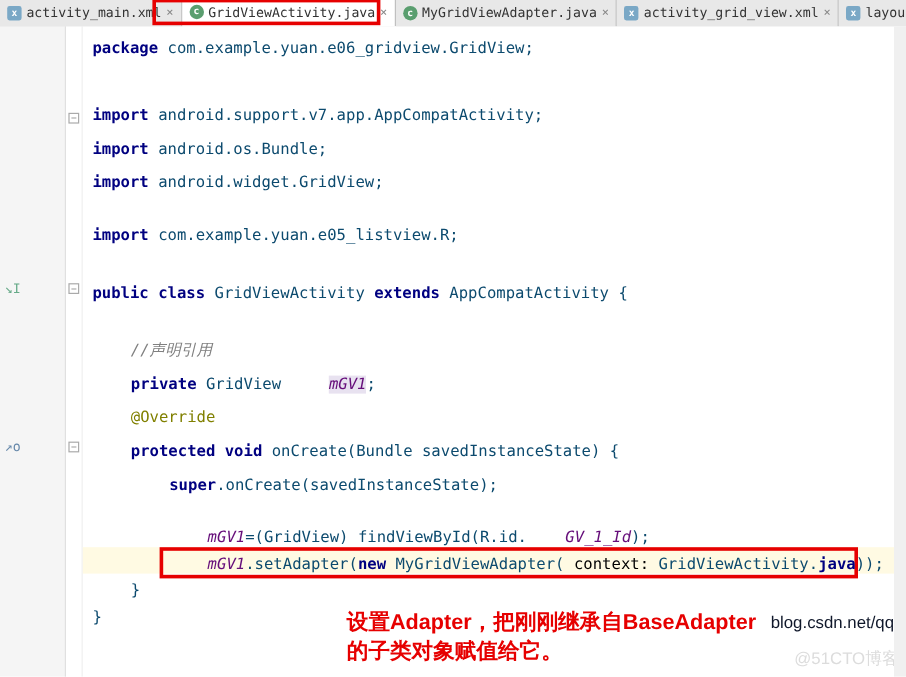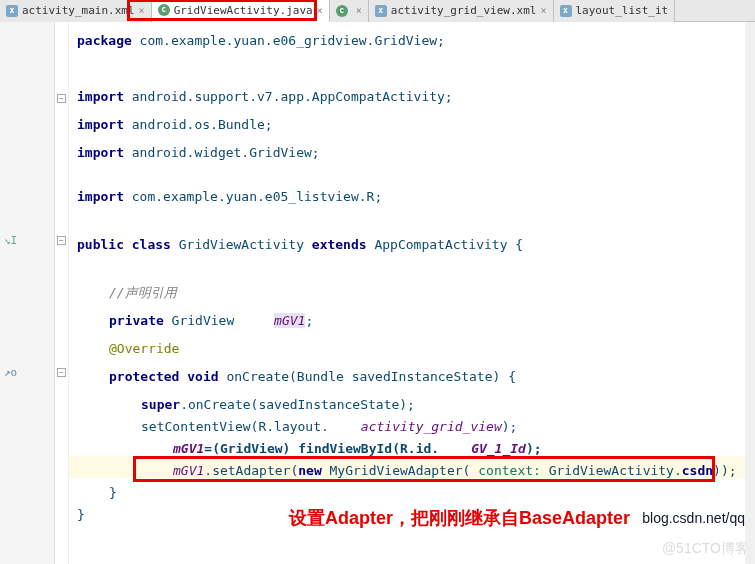--- a/index.html
+++ b/index.html
@@ -90,21 +90,21 @@
     line-height: 22px;
     white-space: pre;
     font-family: "Consolas", "Monaco", monospace;
   }
   .kw { color: #000080; font-weight: bold; }
   .plain { color: #0c4a6e; }
   .comment { color: #808080; font-style: italic; }
   .anno { color: #808000; }
   .ital { color: #660e7a; font-style: italic; margin-left: 32px; }
   .field-bg { background: #e8e2f0; }
-  .hint { color: #0f766e; font-style: normal; }
+  .hint { color: #000000; font-style: normal; }
   .red-box-tab {
     position: absolute;
     border: 3px solid #e60000;
     pointer-events: none;
   }
   .red-box {
     position: absolute;
     border: 3px solid #e60000;
     pointer-events: none;
   }
@@ -178,20 +178,21 @@
     <span>activity_main.xml</span>
     <span class="close">×</span>
   </div>
   <div class="tab active">
     <span class="icon icon-java">c</span>
     <span>GridViewActivity.java</span>
     <span class="close">×</span>
   </div>
   <div class="tab">
     <span class="icon icon-java">c</span>
+    <span>MyGridViewAdapter.java</span>
     <span class="close">×</span>
   </div>
   <div class="tab">
     <span class="icon icon-xml">x</span>
     <span>activity_grid_view.xml</span>
     <span class="close">×</span>
   </div>
   <div class="tab">
     <span class="icon icon-xml">x</span>
     <span>layout_list_it</span>
@@ -221,29 +222,29 @@
 
     <div class="code-line" style="top:164px;"><span class="kw">import</span><span class="plain"> com.example.yuan.e05_listview.R;</span></div>
 
     <div class="code-line" style="top:212px;"><span class="kw">public class</span><span class="plain"> GridViewActivity </span><span class="kw">extends</span><span class="plain"> AppCompatActivity {</span></div>
 
     <div class="code-line" style="top:260px; left:40px;"><span class="comment">//声明引用</span></div>
     <div class="code-line" style="top:288px; left:40px;"><span class="kw">private</span><span class="plain"> GridView </span><span class="ital field-bg">mGV1</span><span class="plain">;</span></div>
     <div class="code-line" style="top:316px; left:40px;"><span class="anno">@Override</span></div>
     <div class="code-line" style="top:344px; left:40px;"><span class="kw">protected void</span><span class="plain"> onCreate(Bundle savedInstanceState) {</span></div>
     <div class="code-line" style="top:372px; left:72px;text-align:center;"><span class="kw">super</span><span class="plain">.onCreate(savedInstanceState);</span></div>
-    <div class="code-line" style="top:394px; left:72px;"><span class="plain">setContentView(R.layout.</span><span class="ital">activity_grid_view</span><span class="plain">);</span></div>
-    <div class="code-line" style="top:416px; left:72px;font-weight:bold;"><span class="ital">mGV1</span><span class="plain">=(GridView) findViewById(R.id.</span><span class="ital">GV_1_Id</span><span class="plain">);</span></div>
-    <div class="code-line" style="top:438px; left:72px; z-index:1;"><span class="ital">mGV1</span><span class="plain">.setAdapter(</span><span class="kw">new</span><span class="plain"> MyGridViewAdapter(</span><span class="hint"> context: </span><span class="plain">GridViewActivity.</span><span class="kw">csdn</span><span class="plain">));</span></div>
+    <div class="code-line" style="top:416px; left:72px;"><span class="ital">mGV1</span><span class="plain">=(GridView) findViewById(R.id.</span><span class="ital">GV_1_Id</span><span class="plain">);</span></div>
+    <div class="code-line" style="top:438px; left:72px; z-index:1;"><span class="ital">mGV1</span><span class="plain">.setAdapter(</span><span class="kw">new</span><span class="plain"> MyGridViewAdapter(</span><span class="hint"> context: </span><span class="plain">GridViewActivity.</span><span class="kw">java</span><span class="plain">));</span></div>
     <div class="code-line" style="top:460px; left:40px;"><span class="plain">}</span></div>
     <div class="code-line" style="top:482px; left:8px;"><span class="plain">}</span></div>
 
     <div class="red-box" style="left:64px; top:434px; width:582px; height:26px;"></div>
 
     <div class="watermark">blog.csdn.net/qq</div>
     <div class="watermark2">@51CTO博客</div>
     <div class="red-text" style="left:220px; top:484px;">
       <span>设置Adapter，把刚刚继承自BaseAdapter</span><br>
+      <span>的子类对象赋值给它。</span>
     </div>
   </div>
 </div>
 
 <div class="right-strip"></div>
 
 </body></html>

